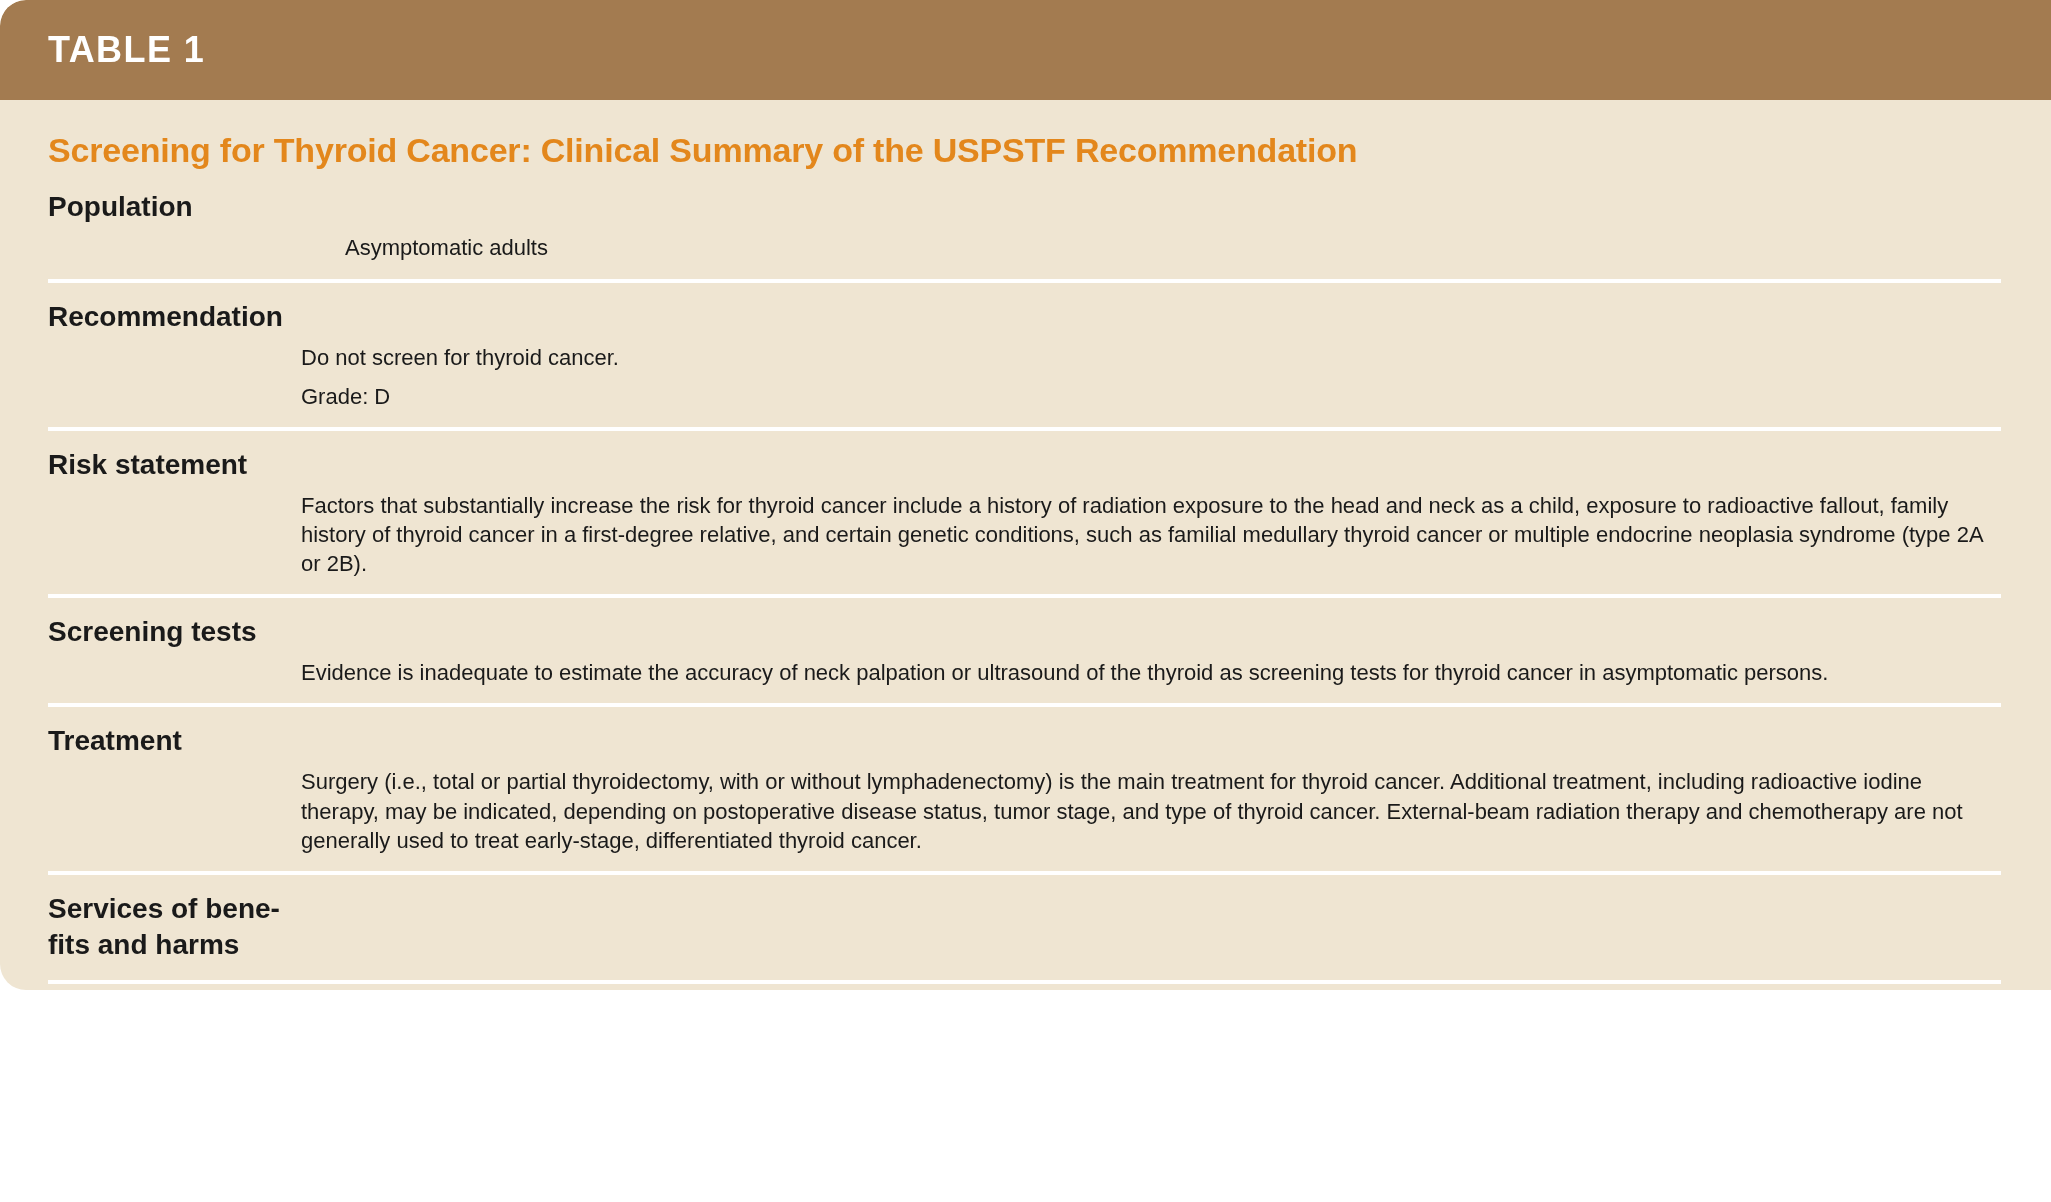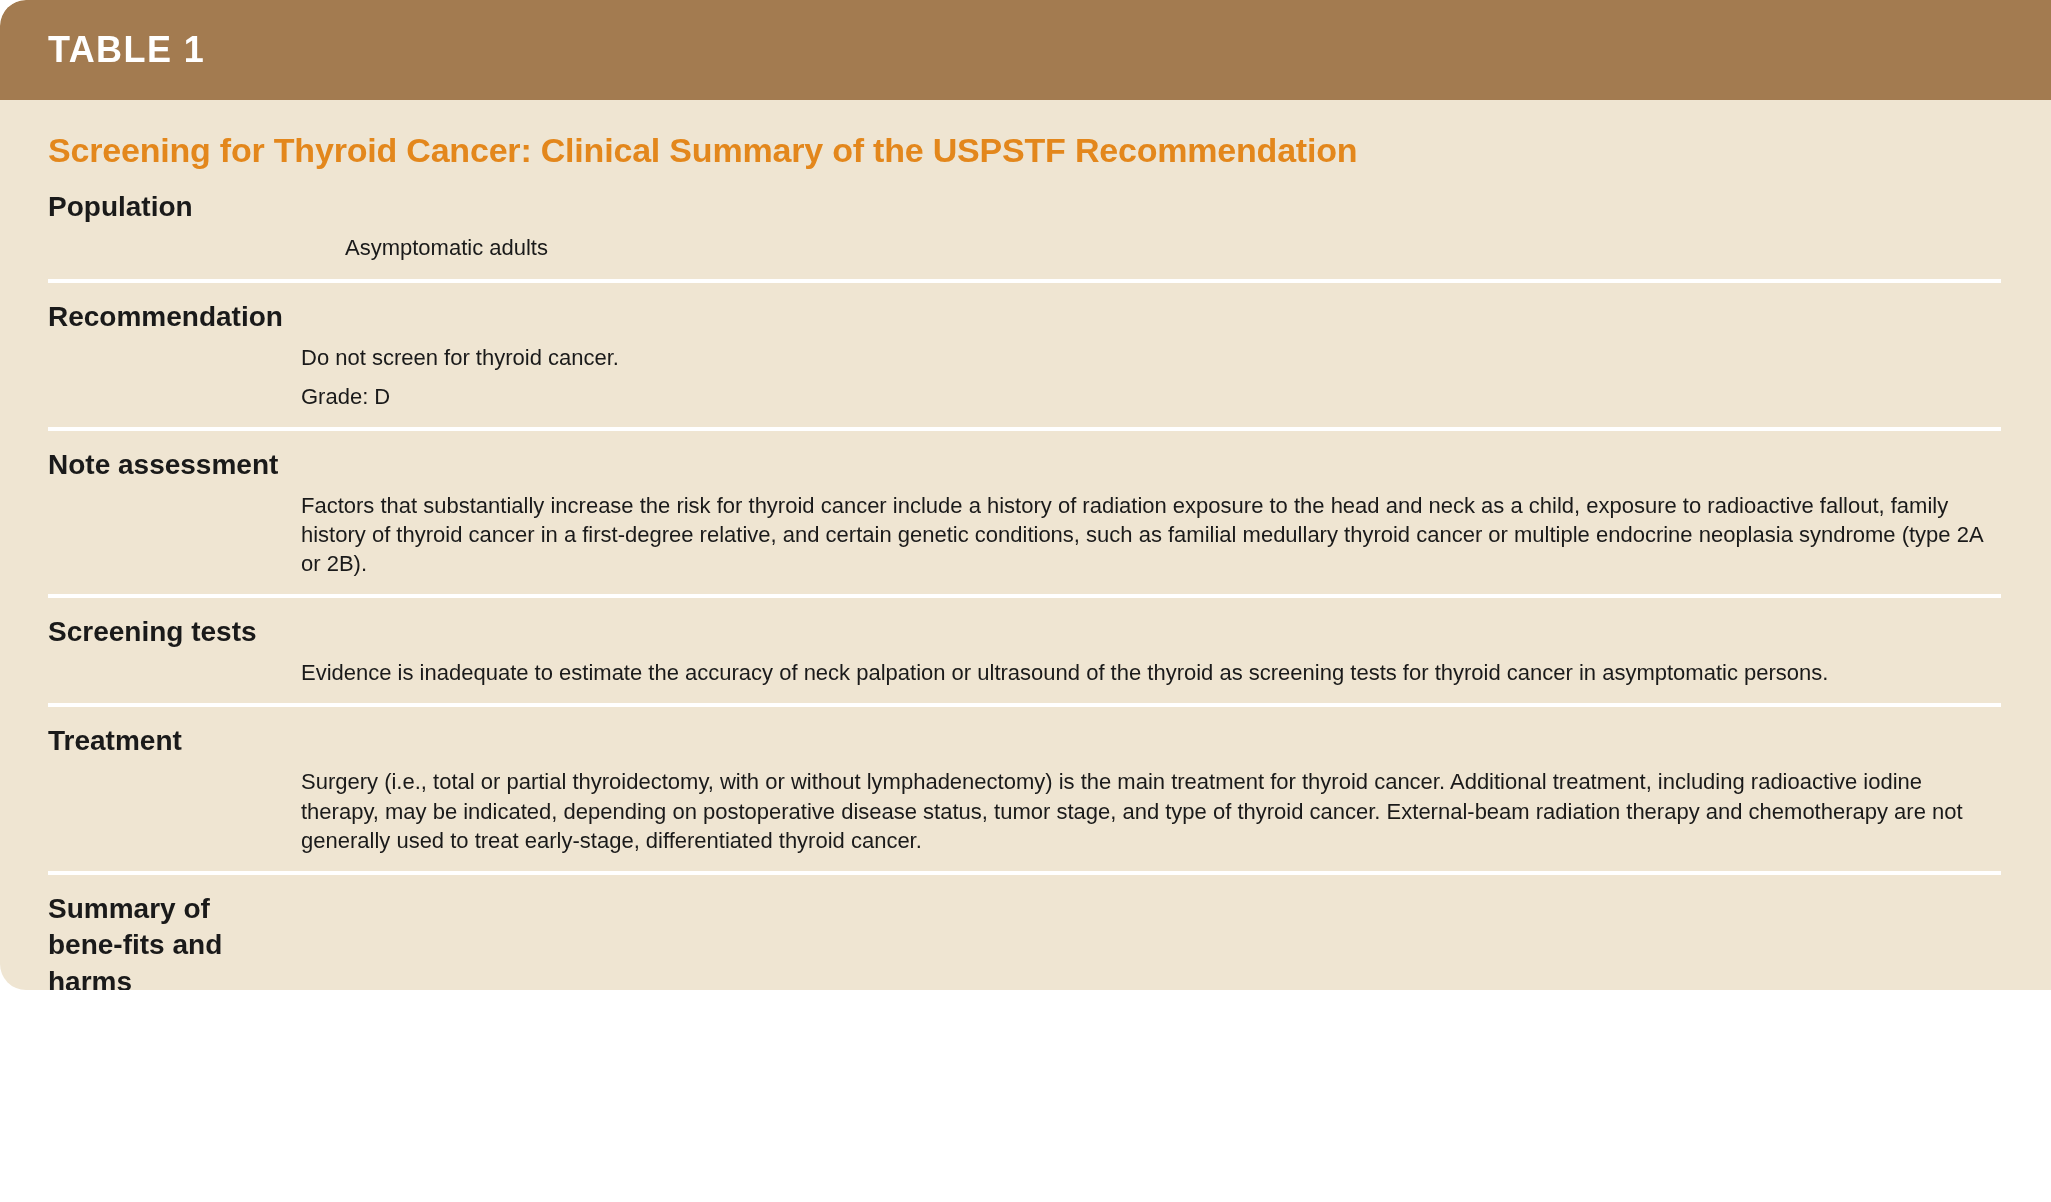--- a/index.html
+++ b/index.html
@@ -137,39 +137,39 @@
           </div>
         </div>
         <div class="row">
           <div class="row-label">Recommendation</div>
           <div class="row-value">
             <p>Do not screen for thyroid cancer.</p>
             <p>Grade: D</p>
           </div>
         </div>
         <div class="row">
-          <div class="row-label">Note assessment</div>
+          <div class="row-label">Risk statement</div>
           <div class="row-value">
             <p>Factors that substantially increase the risk for thyroid cancer include a history of radiation exposure to the head and neck as a child, exposure to radioactive fallout, family history of thyroid cancer in a first-degree relative, and certain genetic conditions, such as familial medullary thyroid cancer or multiple endocrine neoplasia syndrome (type 2A or 2B).</p>
           </div>
         </div>
         <div class="row">
           <div class="row-label">Screening tests</div>
           <div class="row-value">
             <p>Evidence is inadequate to estimate the accuracy of neck palpation or ultrasound of the thyroid as screening tests for thyroid cancer in asymptomatic persons.</p>
           </div>
         </div>
         <div class="row">
           <div class="row-label">Treatment</div>
           <div class="row-value">
             <p>Surgery (i.e., total or partial thyroidectomy, with or without lymphadenectomy) is the main treatment for thyroid cancer. Additional treatment, including radioactive iodine therapy, may be indicated, depending on postoperative disease status, tumor stage, and type of thyroid cancer. External-beam radiation therapy and chemotherapy are not generally used to treat early-stage, differentiated thyroid cancer.</p>
           </div>
         </div>
         <div class="row">
-          <div class="row-label">Summary of bene-fits and harms</div>
+          <div class="row-label">Services of bene-fits and harms</div>
         </div>
       </div>
 
     <div class="footnotes">
       <p>USPSTF = U.S. Preventive Services Task Force.</p>
     </div>
 
   </div>
 </div>
 

